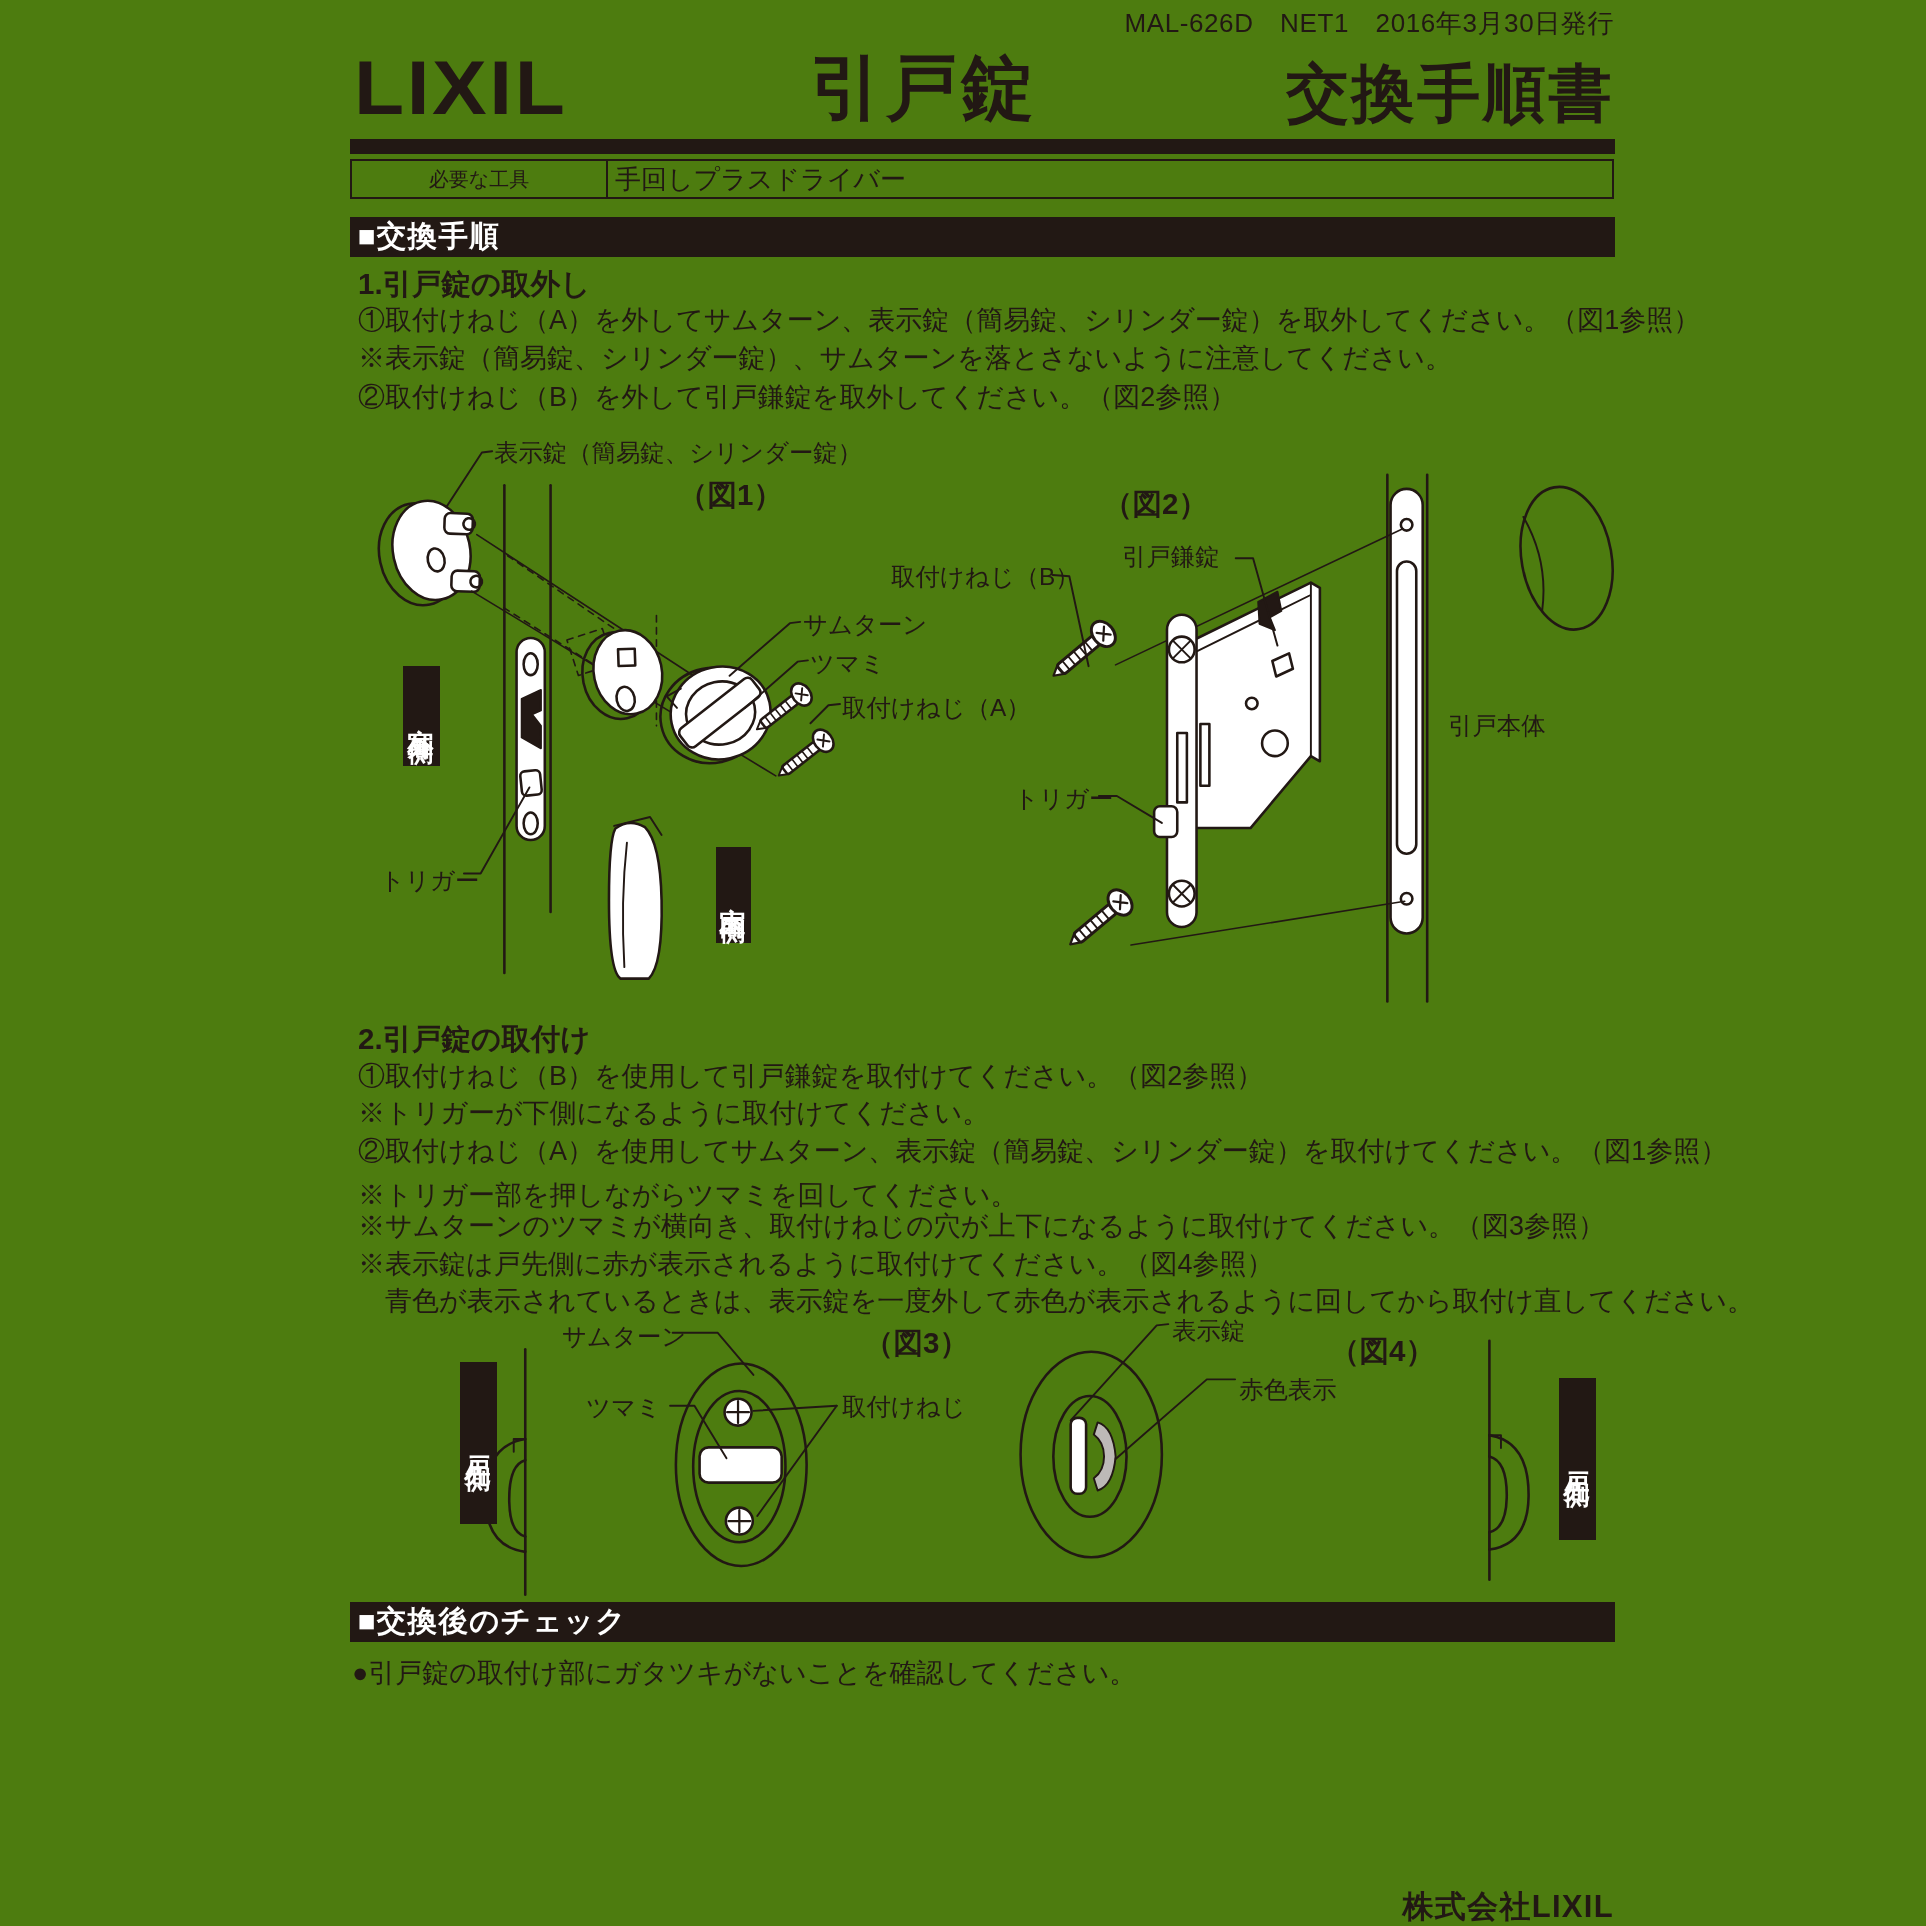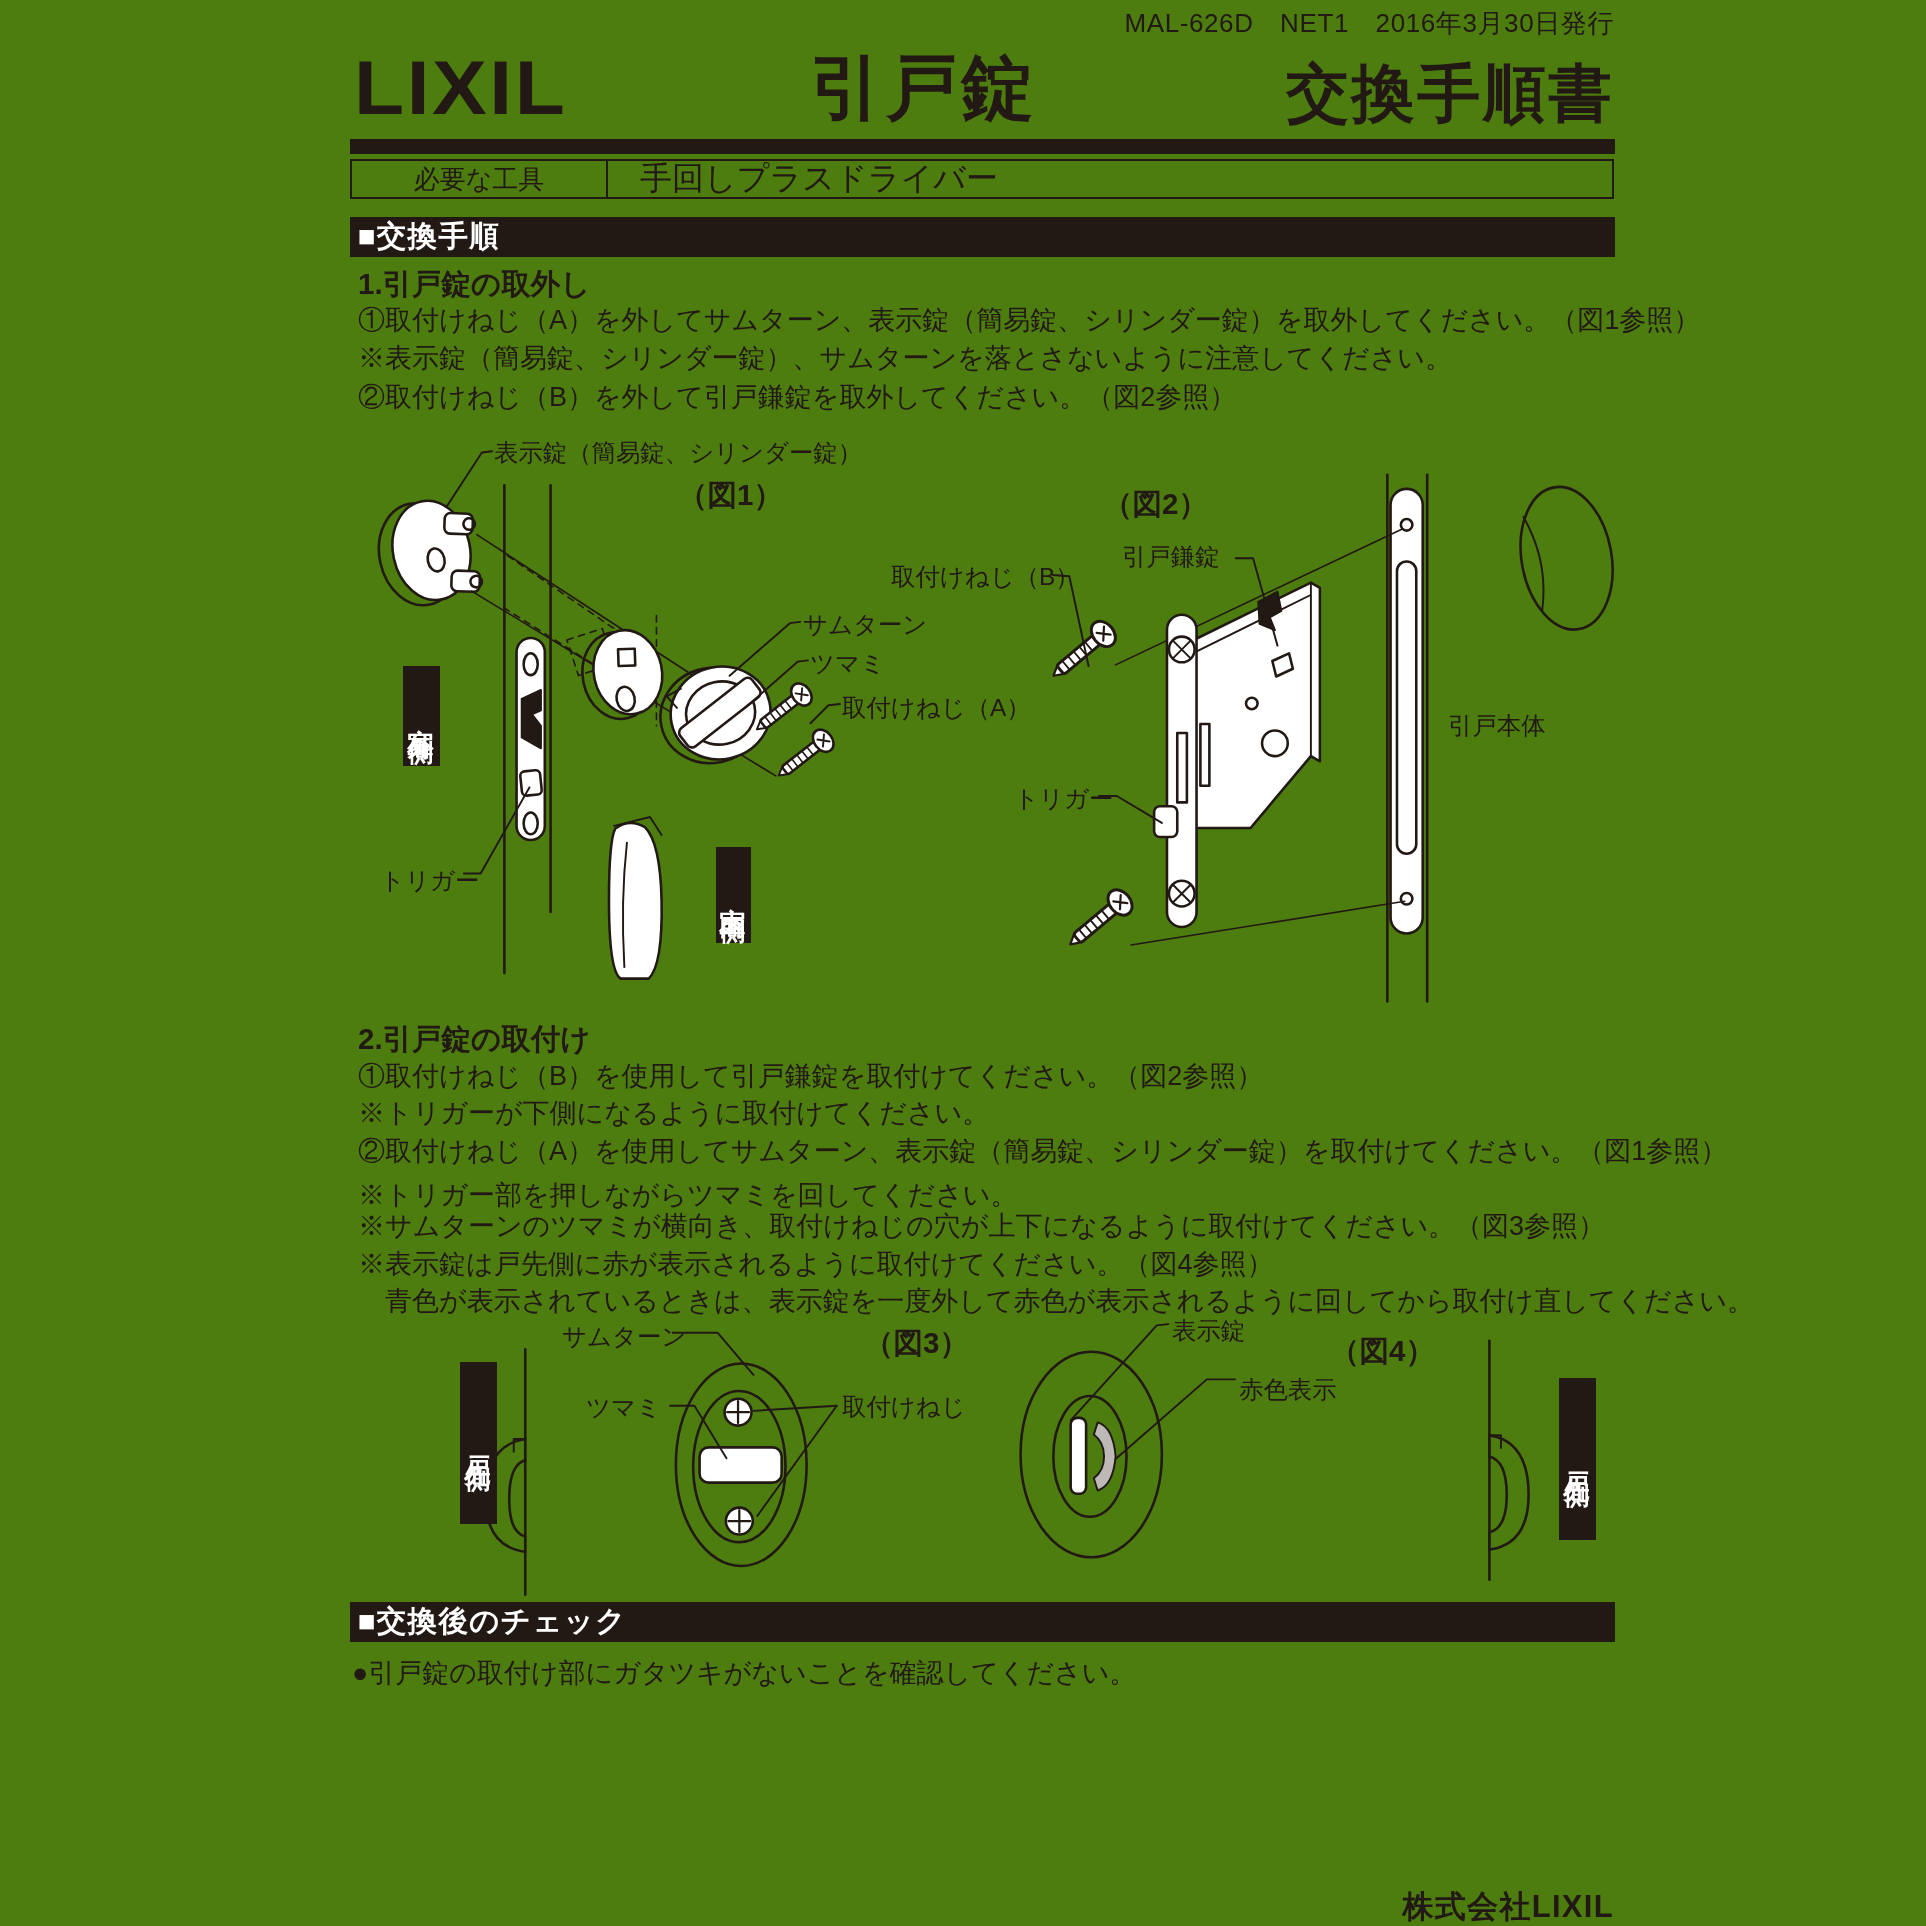--- a/index.html
+++ b/index.html
@@ -6,22 +6,22 @@
   .page{position:relative;width:1926px;height:1926px;background:#4d7c0f;overflow:hidden;
         font-family:"Liberation Sans",sans-serif;color:#221814;}
   .abs{position:absolute;}
   .txt{white-space:nowrap;color:#221814;}
   .docnum{font-size:26px;letter-spacing:0.6px;}
   .logo{font-size:82px;font-weight:900;letter-spacing:2.6px;transform:scaleY(0.92);transform-origin:left top;}
   .bigtitle{font-size:72px;font-weight:900;letter-spacing:3.9px;}
   .doctitle{font-size:63px;font-weight:900;letter-spacing:2.6px;}
   .rule{background:#221814;}
   .toolstable{border:2.6px solid #221814;display:flex;}
-  .toolstable .c1{width:254px;border-right:2.6px solid #221814;display:flex;align-items:center;justify-content:center;font-size:26px;}
-  .toolstable .c2{flex:1;display:flex;align-items:center;padding-left:32px;font-size:32px;}
+  .toolstable .c1{width:254px;border-right:2.6px solid #221814;display:flex;align-items:center;justify-content:center;font-size:20px;}
+  .toolstable .c2{flex:1;display:flex;align-items:center;padding-left:7px;font-size:26px;}
   .secbar{background:#221814;color:#ffffff;font-size:29.5px;font-weight:bold;display:flex;align-items:center;padding-left:7.7px;letter-spacing:1.3px;}
   .h1{font-size:29.5px;font-weight:bold;}
   .line{font-size:27px;}
   .figcap{font-size:29.5px;font-weight:bold;}
   .figlabel{font-size:24.4px;}
   .vbox{background:#221814;color:#ffffff;writing-mode:vertical-rl;text-orientation:upright;
         display:flex;align-items:center;justify-content:center;font-size:26px;font-weight:bold;letter-spacing:5.1px;}
   .footer{font-size:31px;font-weight:bold;letter-spacing:1.3px;}
   svg{display:block;}
   svg *{vector-effect:none;}

